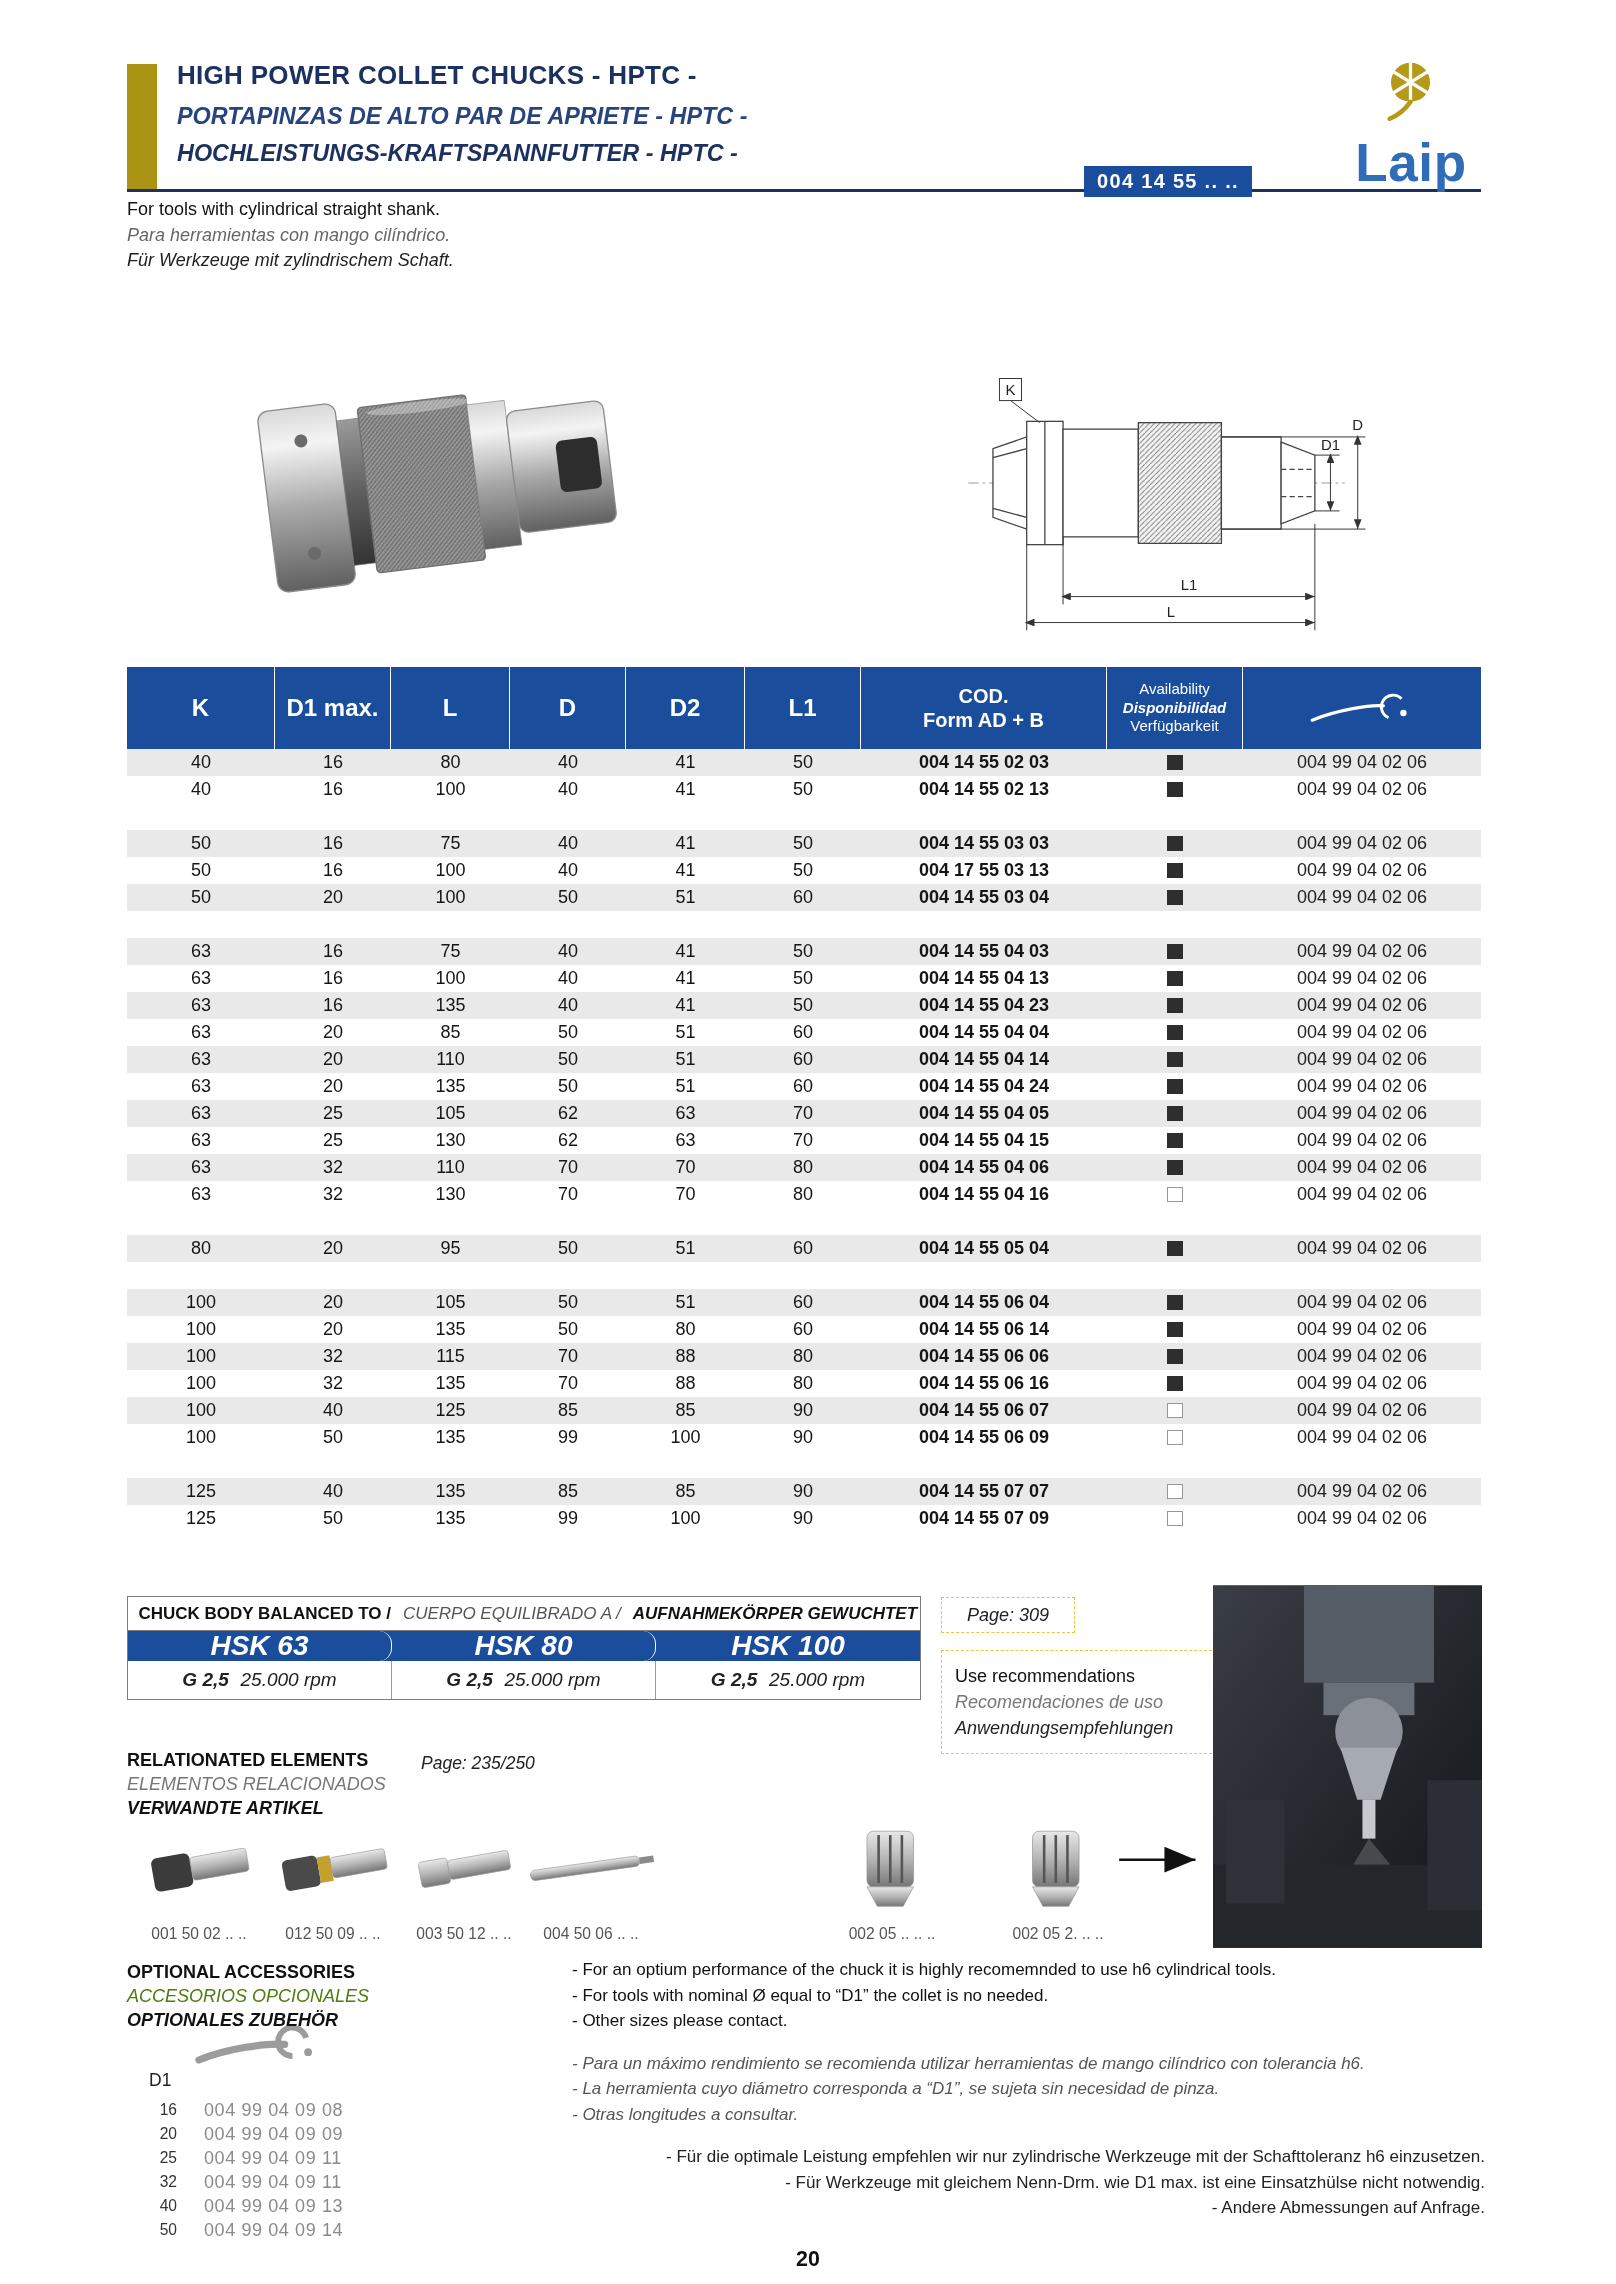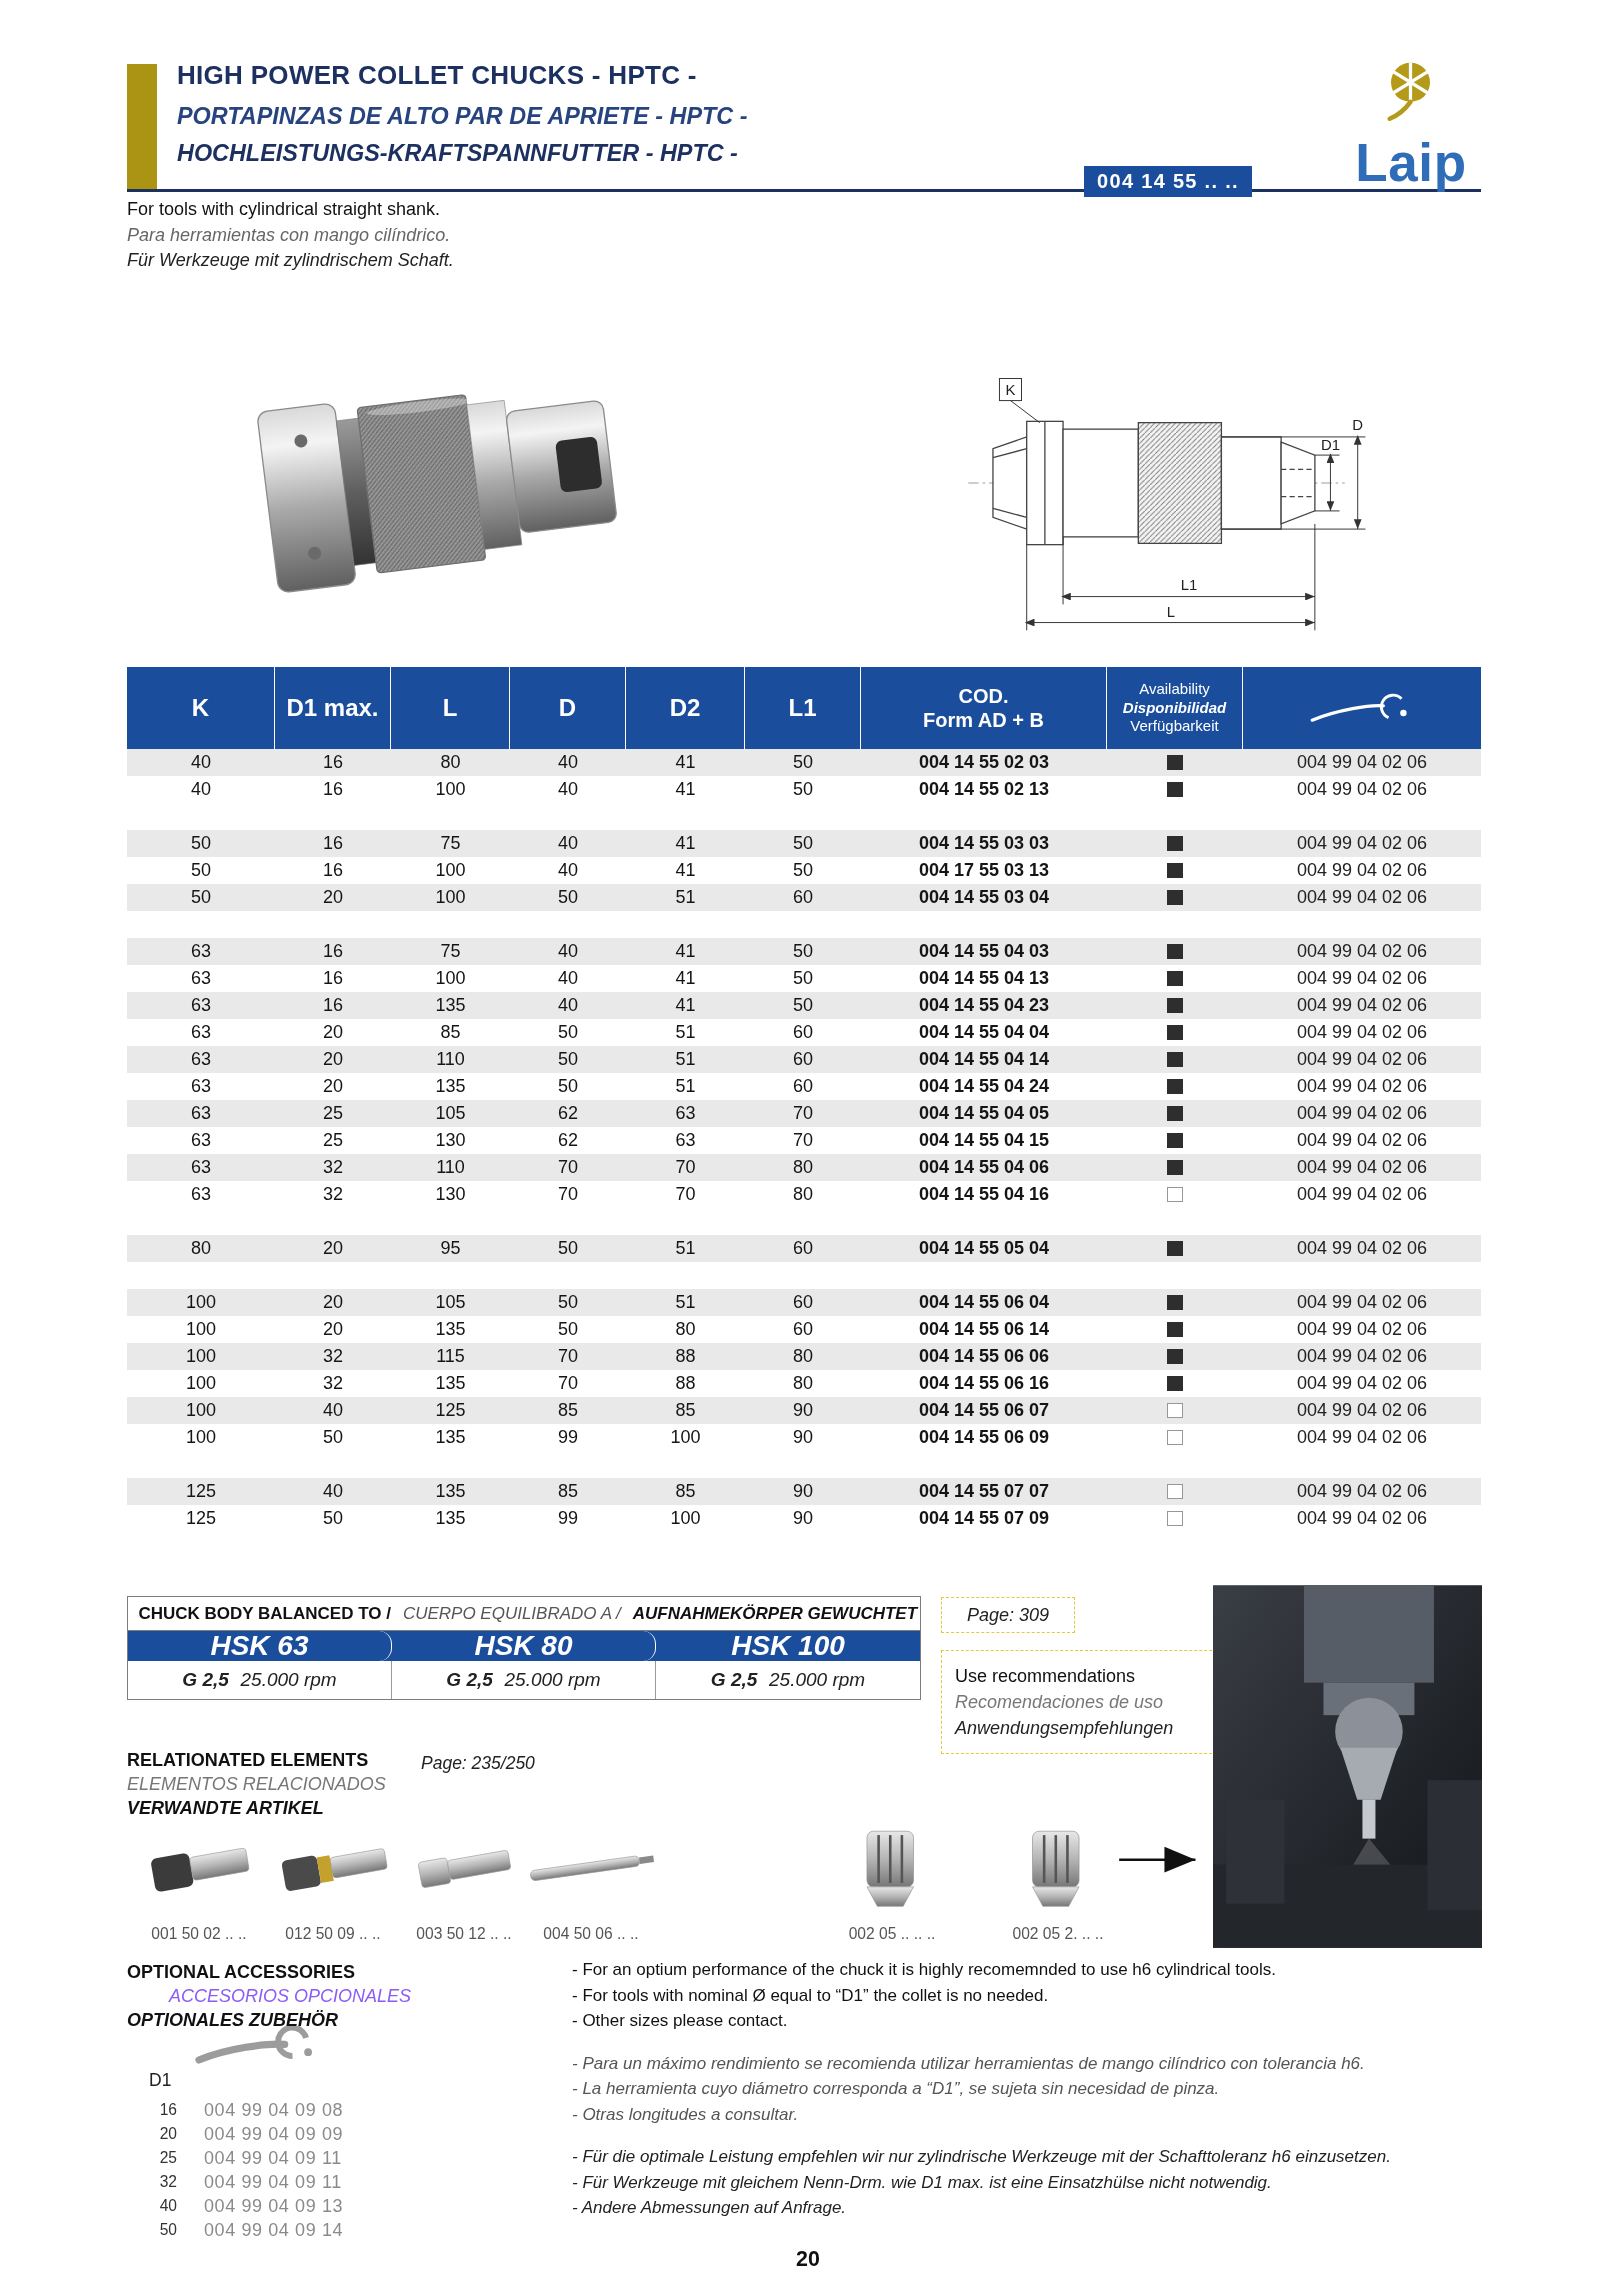--- a/index.html
+++ b/index.html
@@ -75,33 +75,33 @@
   .related-titles { left:127px; top:1749px; font-size:18px; line-height:1.32; }
   .related-titles .en { font-weight:bold; color:#111; }
   .related-titles .es { font-style:italic; color:#777; }
   .related-titles .de { font-weight:bold; font-style:italic; color:#111; }
   .page-ref-2 { left:421px; top:1753px; font-style:italic; font-size:17.5px; color:#222; }
   .item-code { position:absolute; top:1925px; transform:translateX(-50%); font-size:15.6px; color:#555; white-space:nowrap; }
 
   
   .acc-block { left:127px; top:1961px; font-size:18px; line-height:1.32; }
   .acc-block .en { font-weight:bold; color:#111; }
-  .acc-block .es { font-style:italic; color:#8b5cf6;margin-left:42px; }
+  .acc-block .es { font-style:italic; color:#4d7c0f; }
   .acc-block .de { font-weight:bold; font-style:italic; color:#111; }
   .d1-label { left:149px; top:2070px; font-size:17.5px; color:#222; }
   .acc-rows { left:139px; top:2098px; }
   .acc-row { display:flex; align-items:center; height:24px; }
   .acc-row .v { width:38px; text-align:right; font-size:15.6px; color:#333; }
   .acc-row .c { margin-left:27px; font-size:18px; color:#8a8a8a; letter-spacing:0.6px; }
 
   
   .notes { left:572px; top:1957px; width:913px; font-size:17px; line-height:1.5; color:#111; }
   .notes .grp { margin-bottom:17px; }
   .notes .es div { font-style:italic; color:#555; }
-  .notes .de div { font-style:italic; color:#222; }
+  .notes .de div { color:#222;text-align:right; }
 
   .pageno { left:0; top:2247px; width:1616px; text-align:center; font-weight:bold; font-size:21.4px; color:#111; }
 </style>
 </head>
 <body>
 
 <div class="page">
 
   <div class="abs gold-bar"></div>
   <div class="abs titles">

